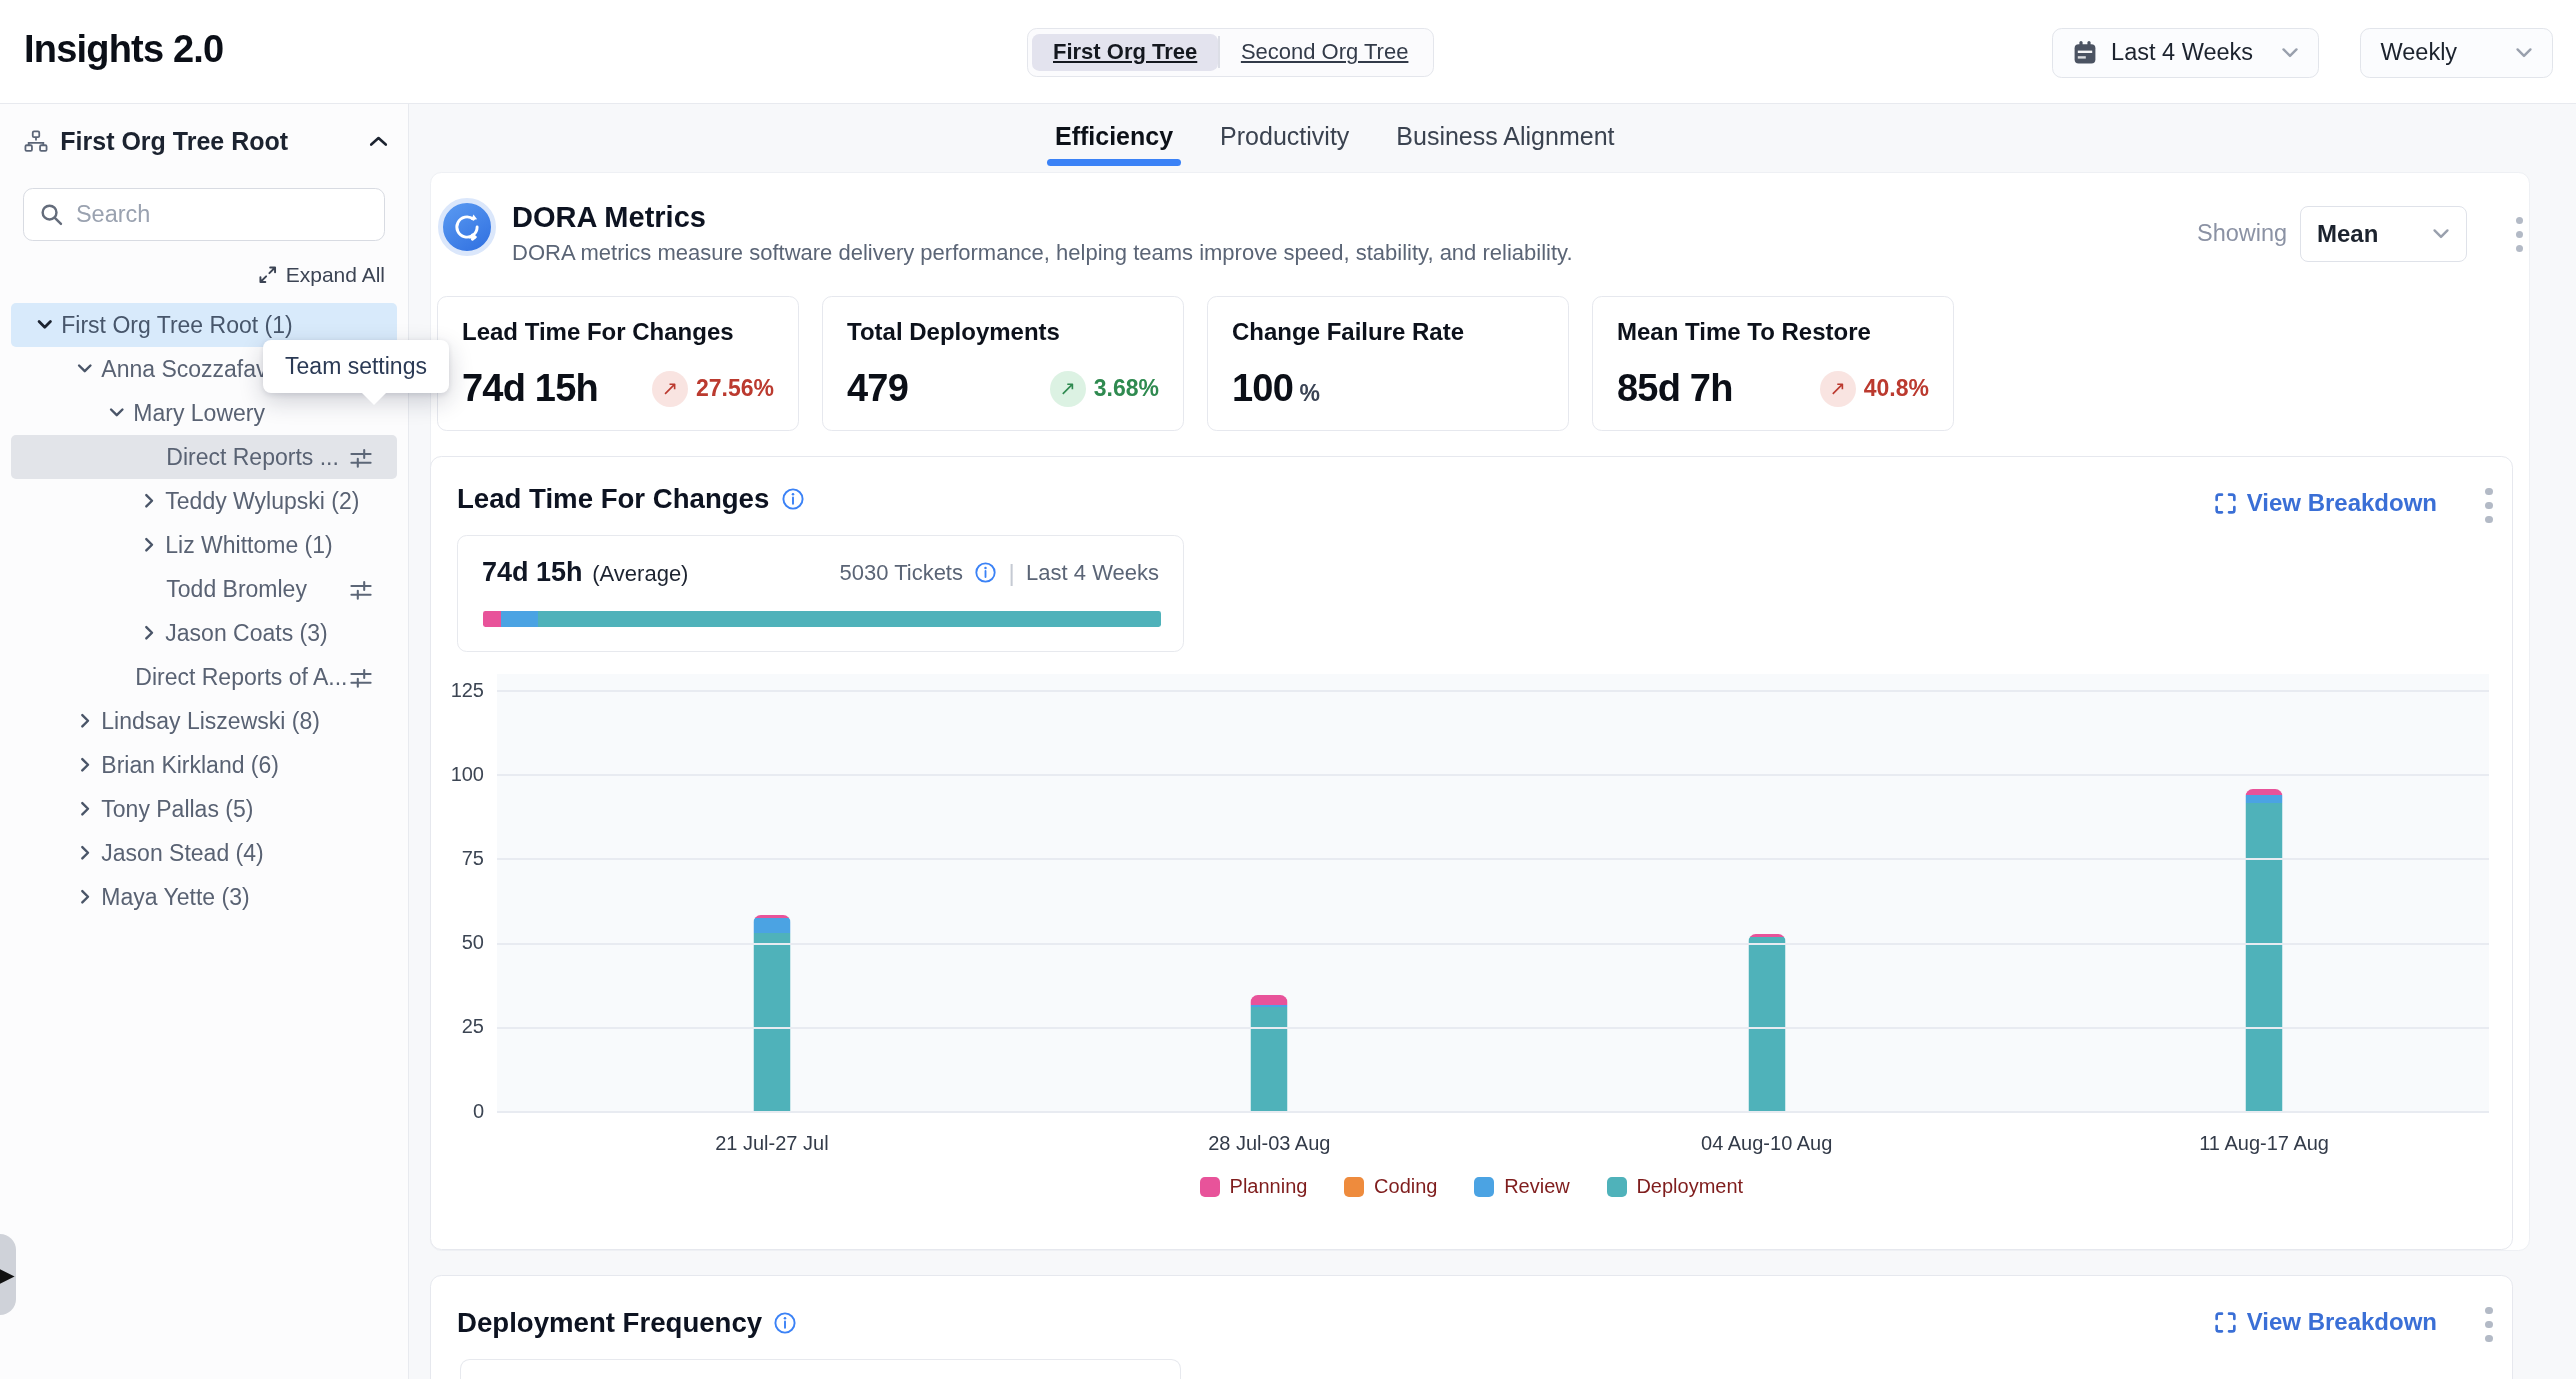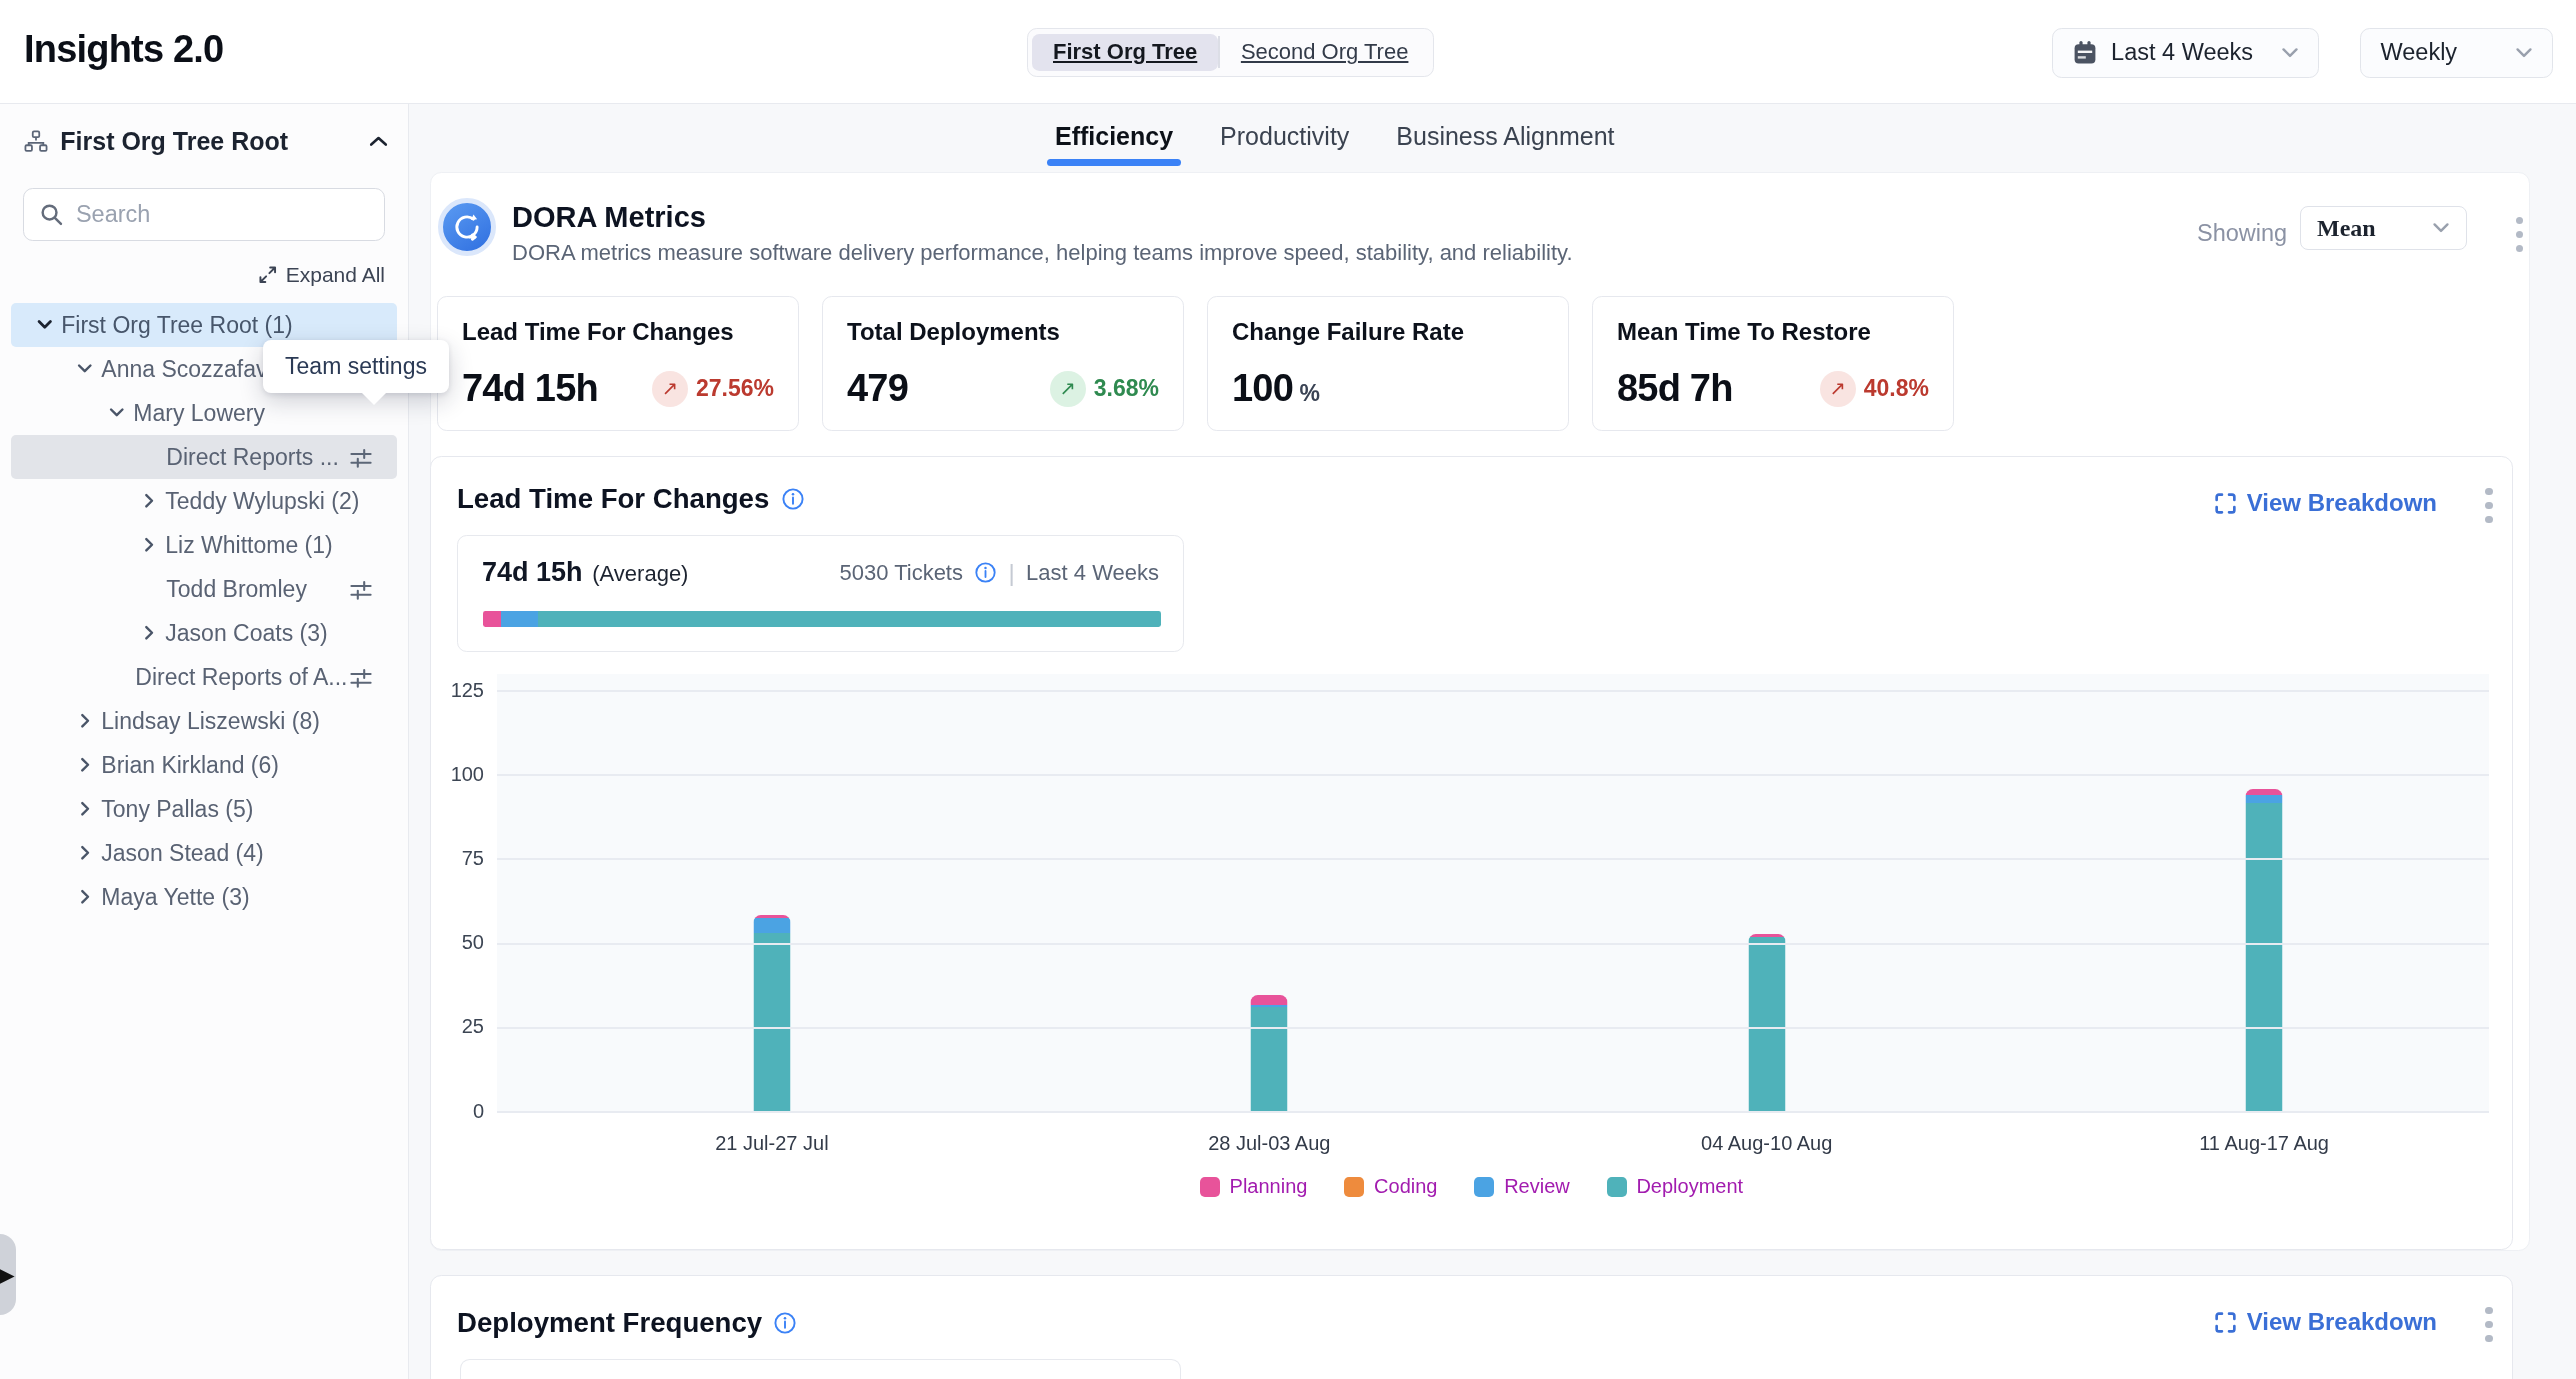--- a/index.html
+++ b/index.html
@@ -56,22 +56,22 @@
 
   .dora-panel { position:absolute; left:430px; top:172px; width:2100px; height:1079px; background:#fff;
                 border:1.6px solid #eef0f4; border-radius:11.3px; z-index:1; }
 
   .dora-icon { position:absolute; left:438px; top:198px; width:58px; height:58px; border-radius:50%; z-index:2;
                background:linear-gradient(145deg,#5b9bf2,#2f6fe0); border:5.7px solid #dbe7fb;
                display:flex; align-items:center; justify-content:center; }
   .dora-title { position:absolute; left:512px; top:201px; font-size:29px; font-weight:800; color:#0d1321; z-index:2; }
   .dora-sub { position:absolute; left:512px; top:240px; font-size:22px; color:#5b6576; z-index:2; }
   .showing-label { position:absolute; left:2197px; top:220px; font-size:23.5px; color:#8b92a4; z-index:2; }
-  .mean-select { position:absolute; left:2300px; top:206px; width:167px; height:44px; background:#fff; border:1.6px solid #dfe2e9;
-                 border-radius:8px; display:flex; align-items:center; padding:0 16px; z-index:2;font-family:Liberation Serif, serif; }
+  .mean-select { position:absolute; left:2300px; top:206px; width:167px; height:56px; background:#fff; border:1.6px solid #dfe2e9;
+                 border-radius:8px; display:flex; align-items:center; padding:0 16px; z-index:2; }
   .mean-select .dd-label { font-weight:700; font-size:24px; }
   .kebab { display:flex; flex-direction:column; gap:6.5px; align-items:center; }
   .kebab i { width:7.3px; height:7.3px; border-radius:50%; background:#b3bac6; }
   .kebab-dora { position:absolute; left:2516px; top:217px; z-index:2; }
 
   .cards { position:absolute; left:437px; top:296px; display:flex; gap:23px; z-index:2; }
   .card { width:362px; height:135px; background:#fff; border:1.6px solid #e6e8ee; border-radius:9.7px; padding:21px 24px; }
   .card-title { font-size:24px; font-weight:750; color:#0c111b; white-space:nowrap; }
   .card-row { display:flex; align-items:center; justify-content:space-between; margin-top:21px; }
   .card-value { font-size:38px; font-weight:800; color:#0b0f17; letter-spacing:-0.8px; white-space:nowrap; }
@@ -105,21 +105,21 @@
   .sum-bar div { height:100%; }
 
   .plot-bg { position:absolute; left:66px; top:217px; width:1992px; height:439px; background:#f8fafc; }
   .plot { position:absolute; left:0; right:0; top:16px; bottom:1.6px; }
   .gridline { position:absolute; left:0; right:0; height:1.6px; background:#e8ebf1; }
   .ytick { position:absolute; left:-65px; width:52px; text-align:right; font-size:20px; color:#3c4553; }
   .bar-slot { position:absolute; bottom:0; transform:translateX(-50%); }
   .bar-stack { width:37px; border-radius:7.3px 7.3px 0 0; overflow:hidden; display:flex; flex-direction:column; }
   .xlabel { position:absolute; top:458px; transform:translateX(-50%); font-size:20px; color:#333b49; white-space:nowrap; }
   .legend { position:absolute; left:0; right:0; top:718px; display:flex; justify-content:center; gap:37px; }
-  .leg-item { display:flex; align-items:center; gap:9.7px; font-size:20px; color:#a21caf; }
+  .leg-item { display:flex; align-items:center; gap:9.7px; font-size:20px; color:#7f1d1d; }
   .leg-swatch { width:20px; height:20px; border-radius:4.9px; }
 
   .df-partial-box { position:absolute; left:29px; top:83px; width:721px; height:97px; border:1.6px solid #e7e9ee;
                     border-bottom:none; border-radius:9.7px 9.7px 0 0; background:#fff; }
 
   svg.icon { display:block; }
 </style>
 </head>
 <body>
 

